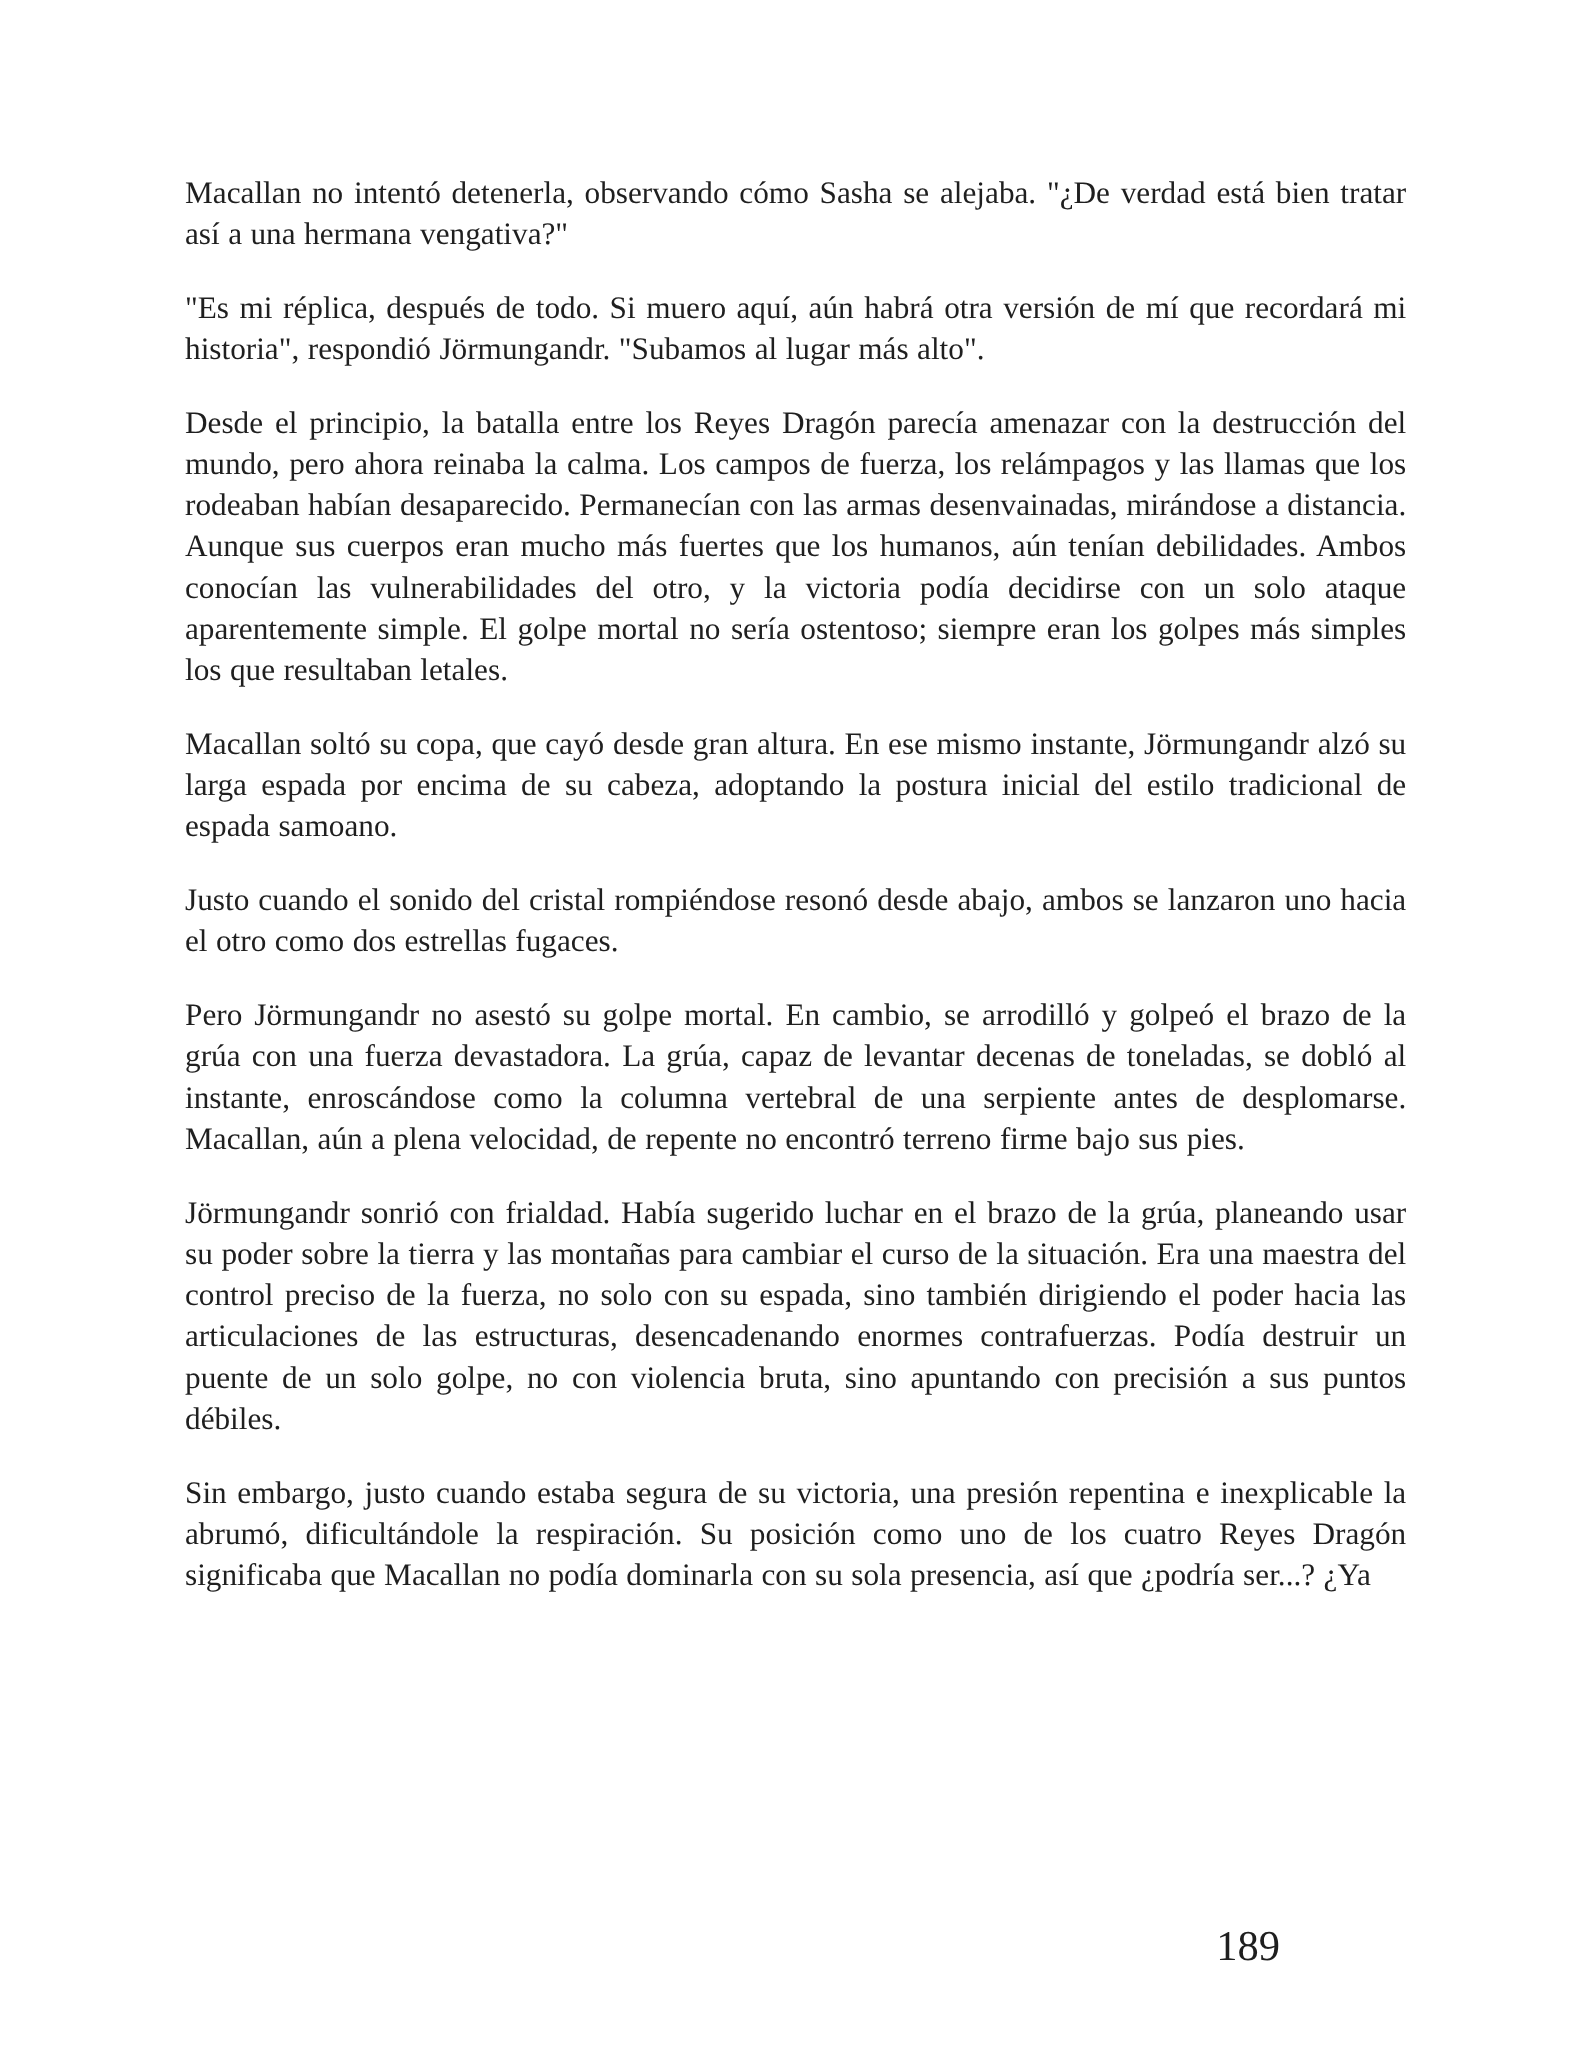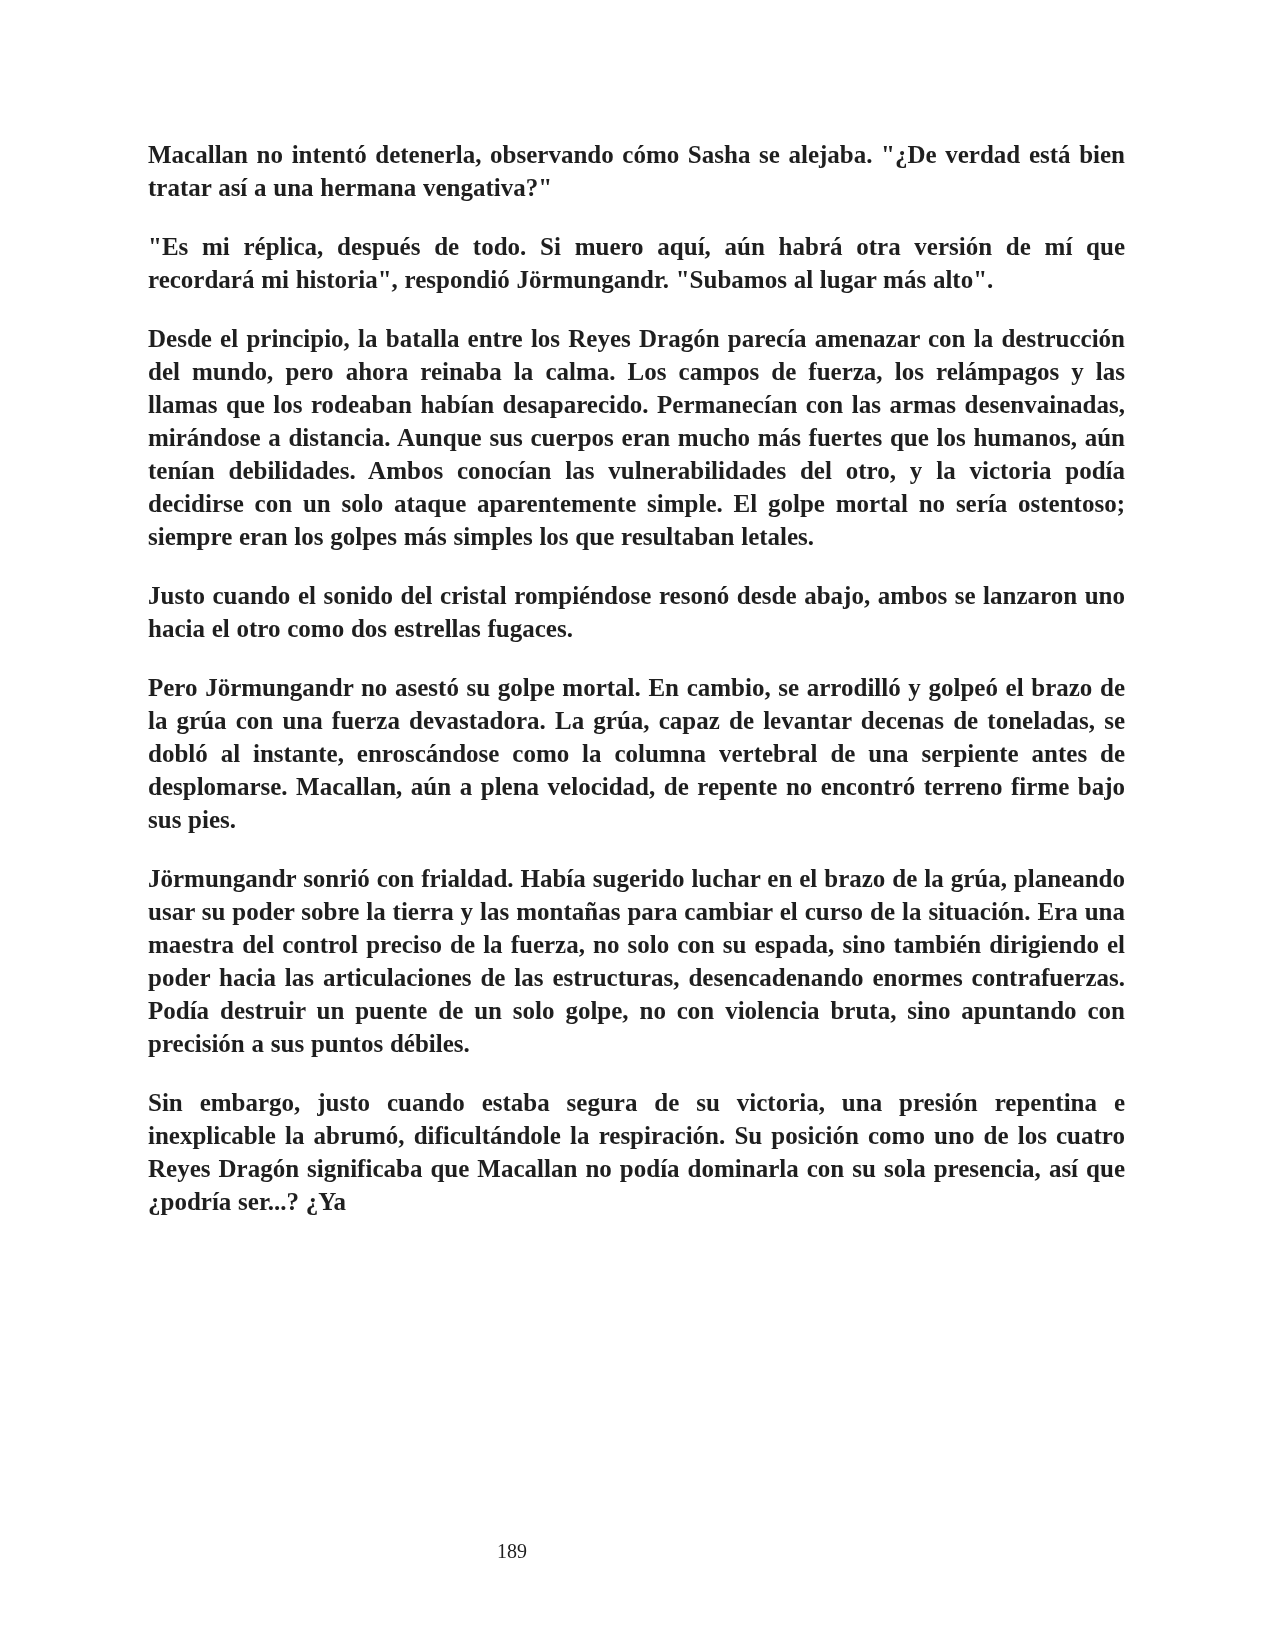--- a/index.html
+++ b/index.html
@@ -24,56 +24,56 @@
       width: 1275px;
       height: 1650px;
       background: #ffffff;
     }
 
     .body-text {
       position: absolute;
       top: 138px;
       left: 148px;
       width: 977px;
-      font-weight: bold;
     }
 
     .body-text p {
       font-size: 25px;
       line-height: 33px;
       text-align: justify;
       text-justify: inter-word;
       margin-bottom: 26px;
       word-spacing: 0.5px;
     }
 
     .body-text p:last-child {
       margin-bottom: 0;
     }
 
     .page-footer {
       position: absolute;
       top: 1541px;
       left: 0;
       width: 1024px;
-      text-align: center;
-      font-size: 20px;
+      text-align: right;
+      font-size: 34px;
       line-height: 1;
       color: #1f1f1f;
     }
   </style>
 </head>
 <body>
 
 <div class="page">
 
   <div class="body-text">
     <p>Macallan no intentó detenerla, observando cómo Sasha se alejaba. "¿De verdad está bien tratar así a una hermana vengativa?"</p>
     <p>"Es mi réplica, después de todo. Si muero aquí, aún habrá otra versión de mí que recordará mi historia", respondió Jörmungandr. "Subamos al lugar más alto".</p>
     <p>Desde el principio, la batalla entre los Reyes Dragón parecía amenazar con la destrucción del mundo, pero ahora reinaba la calma. Los campos de fuerza, los relámpagos y las llamas que los rodeaban habían desaparecido. Permanecían con las armas desenvainadas, mirándose a distancia. Aunque sus cuerpos eran mucho más fuertes que los humanos, aún tenían debilidades. Ambos conocían las vulnerabilidades del otro, y la victoria podía decidirse con un solo ataque aparentemente simple. El golpe mortal no sería ostentoso; siempre eran los golpes más simples los que resultaban letales.</p>
+    <p>Macallan soltó su copa, que cayó desde gran altura. En ese mismo instante, Jörmungandr alzó su larga espada por encima de su cabeza, adoptando la postura inicial del estilo tradicional de espada samoano.</p>
     <p>Justo cuando el sonido del cristal rompiéndose resonó desde abajo, ambos se lanzaron uno hacia el otro como dos estrellas fugaces.</p>
     <p>Pero Jörmungandr no asestó su golpe mortal. En cambio, se arrodilló y golpeó el brazo de la grúa con una fuerza devastadora. La grúa, capaz de levantar decenas de toneladas, se dobló al instante, enroscándose como la columna vertebral de una serpiente antes de desplomarse. Macallan, aún a plena velocidad, de repente no encontró terreno firme bajo sus pies.</p>
     <p>Jörmungandr sonrió con frialdad. Había sugerido luchar en el brazo de la grúa, planeando usar su poder sobre la tierra y las montañas para cambiar el curso de la situación. Era una maestra del control preciso de la fuerza, no solo con su espada, sino también dirigiendo el poder hacia las articulaciones de las estructuras, desencadenando enormes contrafuerzas. Podía destruir un puente de un solo golpe, no con violencia bruta, sino apuntando con precisión a sus puntos débiles.</p>
     <p>Sin embargo, justo cuando estaba segura de su victoria, una presión repentina e inexplicable la abrumó, dificultándole la respiración. Su posición como uno de los cuatro Reyes Dragón significaba que Macallan no podía dominarla con su sola presencia, así que ¿podría ser...? ¿Ya</p>
   </div>
 
   <div class="page-footer">189</div>
 
 </div>
 

